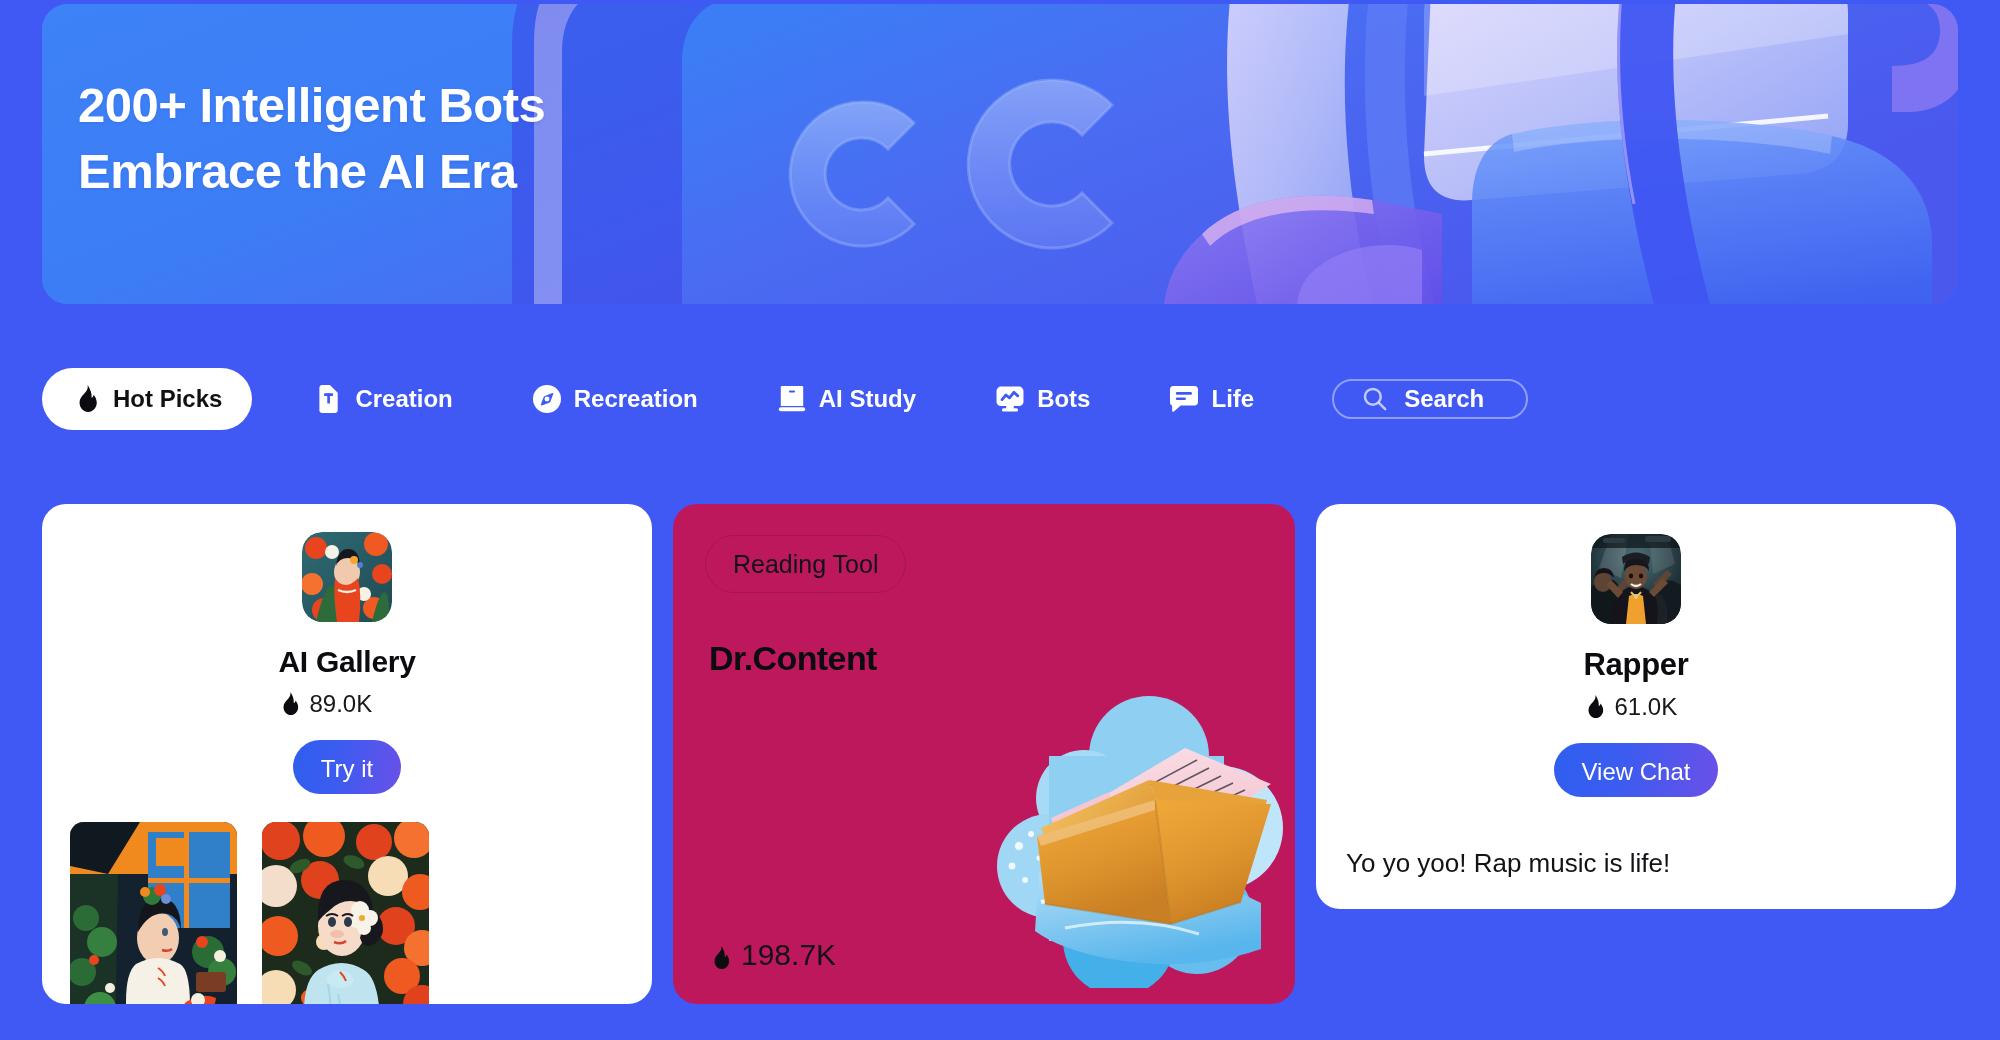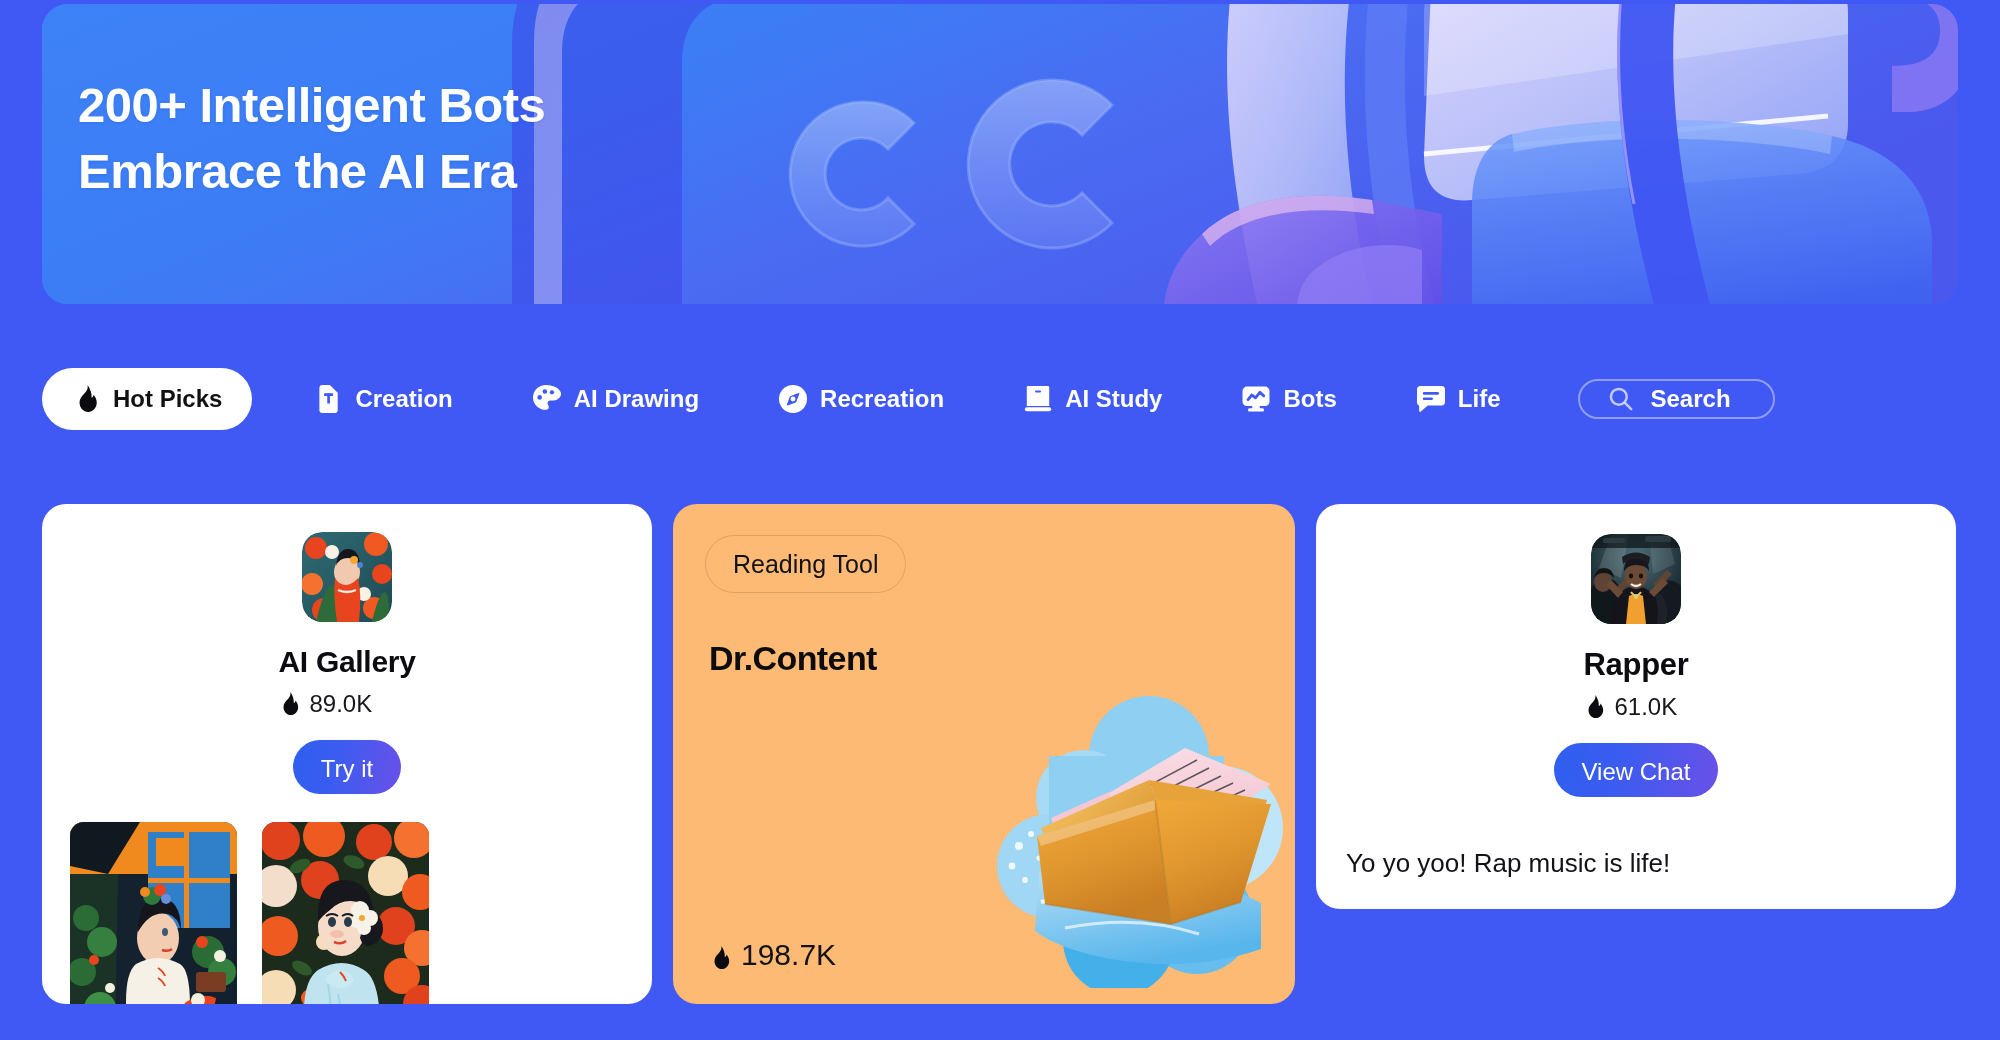--- a/index.html
+++ b/index.html
@@ -109,21 +109,21 @@
     width: 1916px;
     display: flex;
     gap: 21px;
   }
   .card {
     border-radius: 24px;
     position: relative;
     overflow: hidden;
   }
   .card-white { background: #ffffff; }
-  .card-yellow { background: #fdba74; }
+  .card-yellow { background: #be185d; }
 
   .card-1 { width: 610px; height: 500px; padding: 28px 28px 0 28px; }
   .card-2 { width: 622px; height: 500px; }
   .card-3 { width: 640px; height: 405px; padding: 30px 30px 0 30px; }
 
   
   .card-head {
     display: flex;
     align-items: center;
     gap: 22px;
@@ -331,31 +331,20 @@
       <span class="tab-icon">
         <svg width="26" height="28" viewBox="0 0 24 26">
             <path d="M4 2.6C4 1.2 5.1 0 6.5 0h7.2L21 7.3v16.1c0 1.4-1.1 2.6-2.5 2.6h-12C5.1 26 4 24.8 4 23.4z" fill="#ffffff"></path>
             <rect x="8.3" y="7.6" width="8.4" height="2.6" rx="0.6" fill="#4059F5"></rect>
             <rect x="11.3" y="7.6" width="2.5" height="9.6" rx="0.6" fill="#4059F5"></rect>
           </svg>
       </span>
       <span>Creation</span>
     </div>
 
-    <div class="tab">
-      <span class="tab-icon">
-        <svg width="28" height="28" viewBox="0 0 26 26">
-            <path d="M13 0C5.8 0 0 5.5 0 12.4c0 6.9 5.8 12.4 13 12.4 1.6 0 2.9-1.2 2.9-2.8 0-.7-.3-1.4-.7-1.9-.4-.5-.7-1.1-.7-1.8 0-1.5 1.3-2.8 2.9-2.8h3.4c4 0 7.2-3.1 7.2-6.9C28 4.7 21.3 0 13 0z" fill="#ffffff" transform="scale(0.93)"></path>
-            <circle cx="6.2" cy="11.5" r="2.1" fill="#4059F5"></circle>
-            <circle cx="11" cy="6" r="2.1" fill="#4059F5"></circle>
-            <circle cx="17.6" cy="6.8" r="2" fill="#4059F5"></circle>
-          </svg>
-      </span>
-      <span>AI Drawing</span>
-    </div>
 
     <div class="tab">
       <span class="tab-icon">
         <svg width="28" height="28" viewBox="0 0 26 26">
             <circle cx="13" cy="13" r="13" fill="#ffffff"></circle>
             <path d="M18 7.5c.5-.2 1 .3.8.8l-2.6 7c-.2.5-.6.9-1.1 1.1l-7 2.6c-.5.2-1-.3-.8-.8l2.6-7c.2-.5.6-.9 1.1-1.1z" fill="#4059F5"></path>
             <circle cx="13" cy="13" r="2.3" fill="#ffffff"></circle>
           </svg>
       </span>
       <span>Recreation</span>

